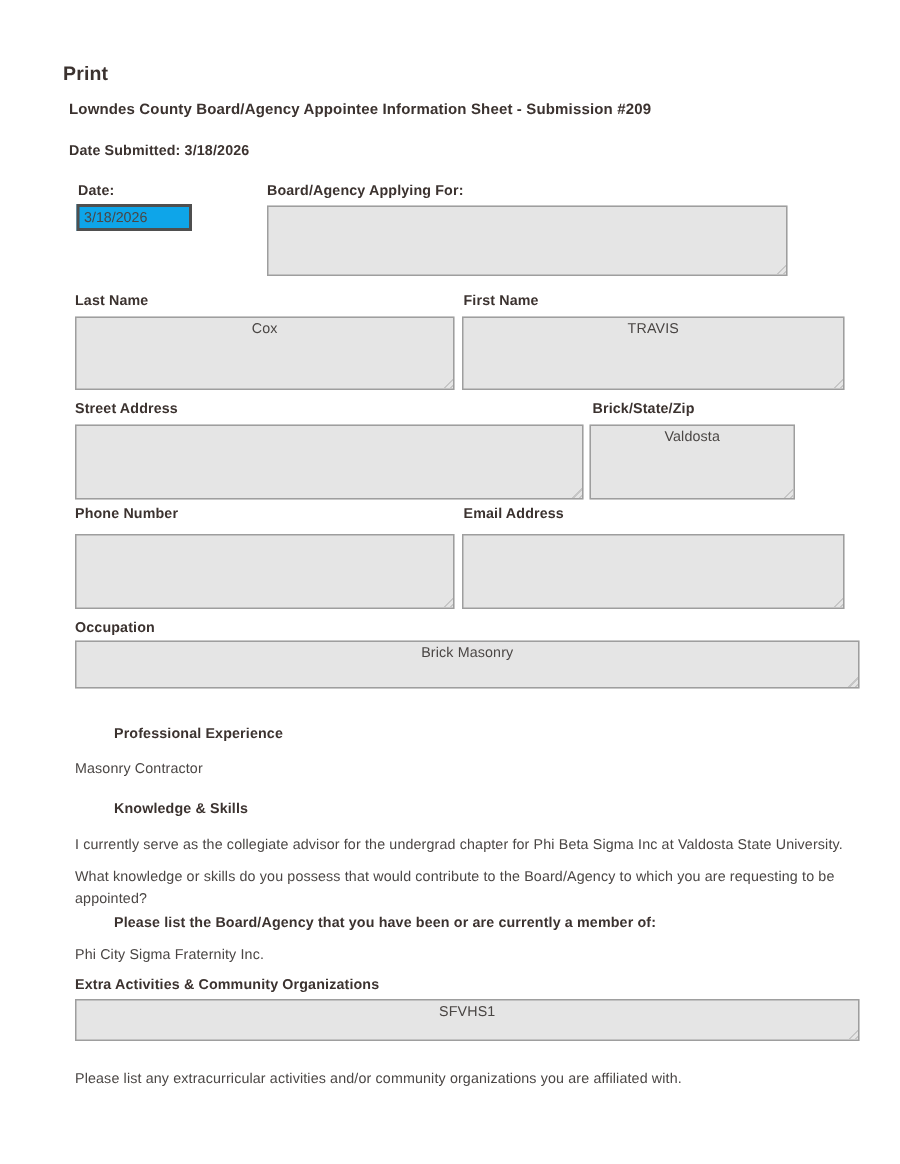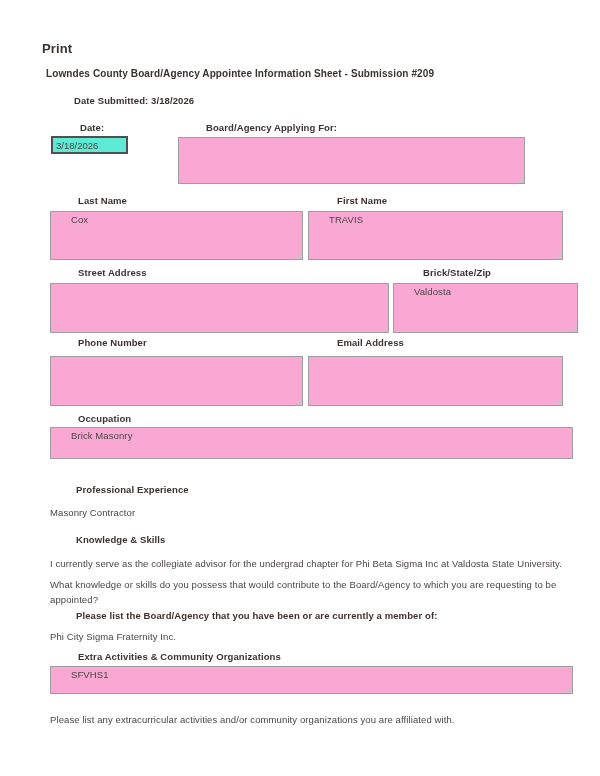--- a/index.html
+++ b/index.html
@@ -4,47 +4,47 @@
 <style>
   html,body{margin:0;padding:0;}
   body{
     width:600px;height:776px;position:relative;overflow:hidden;
     background:#ffffff;
     font-family:"Liberation Sans",sans-serif;
     -webkit-font-smoothing:antialiased;
   }
   .lbl{
     position:absolute;font-size:9.5px;font-weight:bold;color:#3b322f;
-    white-space:nowrap;letter-spacing:.1px;margin-left:28px;
+    white-space:nowrap;letter-spacing:.1px;
   }
   .txt{
     position:absolute;font-size:9.5px;color:#4a4644;letter-spacing:.1px;
   }
   .txt.b{font-weight:bold;color:#3b322f;padding-left:26px;}
   .title{
     position:absolute;font-size:10px;font-weight:bold;color:#3b322f;
     white-space:nowrap;letter-spacing:.1px;
   }
   .ta-wrap{position:absolute;box-sizing:border-box;}
   textarea.ta{
     width:100%;height:100%;box-sizing:border-box;display:block;
-    border:1px solid #9e9e9e;background:#f9a8d4;color:#4a4644;
+    border:1px solid #9e9e9e;background:#e5e5e5;color:#4a4644;
     font-family:"Liberation Sans",sans-serif;font-size:9.5px;line-height:12px;
     padding:2px 20px;margin:0;resize:none;overflow:hidden;outline:none;
-    letter-spacing:.1px;border-radius:0;
+    letter-spacing:.1px;border-radius:0;text-align:center;
   }
   .grip{
     position:absolute;right:1px;bottom:1px;width:9px;height:9px;
     pointer-events:none;
     background:repeating-linear-gradient(135deg,transparent 0 2px,#c6c6c6 2px 3px);
     clip-path:polygon(100% 0,100% 100%,0 100%);
   }
   input.date-in{
     position:absolute;box-sizing:border-box;display:block;
-    border:2px solid #4f4f4f;background:#5eead4;color:#4a4644;
+    border:2px solid #4f4f4f;background:#0ea5e9;color:#4a4644;
     font-family:"Liberation Sans",sans-serif;font-size:9.5px;
     padding:0 3px;margin:0;outline:none;border-radius:0;
   }
   .wrapq{line-height:14.5px;}
 </style>
 </head>
 <body>
 
 <div class="title" style="left:42px;top:41px;font-size:13px;">Print</div>
 
@@ -73,21 +73,21 @@
   <div class="grip"></div>
 </div>
 
 <div class="lbl" style="left:50px;top:267px;">Street Address</div>
 <div class="ta-wrap" style="left:50px;top:283px;width:339px;height:50px;">
   <textarea class="ta" spellcheck="false" style=""></textarea>
   <div class="grip"></div>
 </div>
 
 <div class="lbl" style="left:395px;top:267px;">Brick/State/Zip</div>
-<div class="ta-wrap" style="left:393px;top:283px;width:185px;height:50px;">
+<div class="ta-wrap" style="left:393px;top:283px;width:137px;height:50px;">
   <textarea class="ta" spellcheck="false" style="">Valdosta</textarea>
   <div class="grip"></div>
 </div>
 
 <div class="lbl" style="left:50px;top:337px;">Phone Number</div>
 <div class="ta-wrap" style="left:50px;top:356px;width:253px;height:50px;">
   <textarea class="ta" spellcheck="false" style=""></textarea>
   <div class="grip"></div>
 </div>
 

